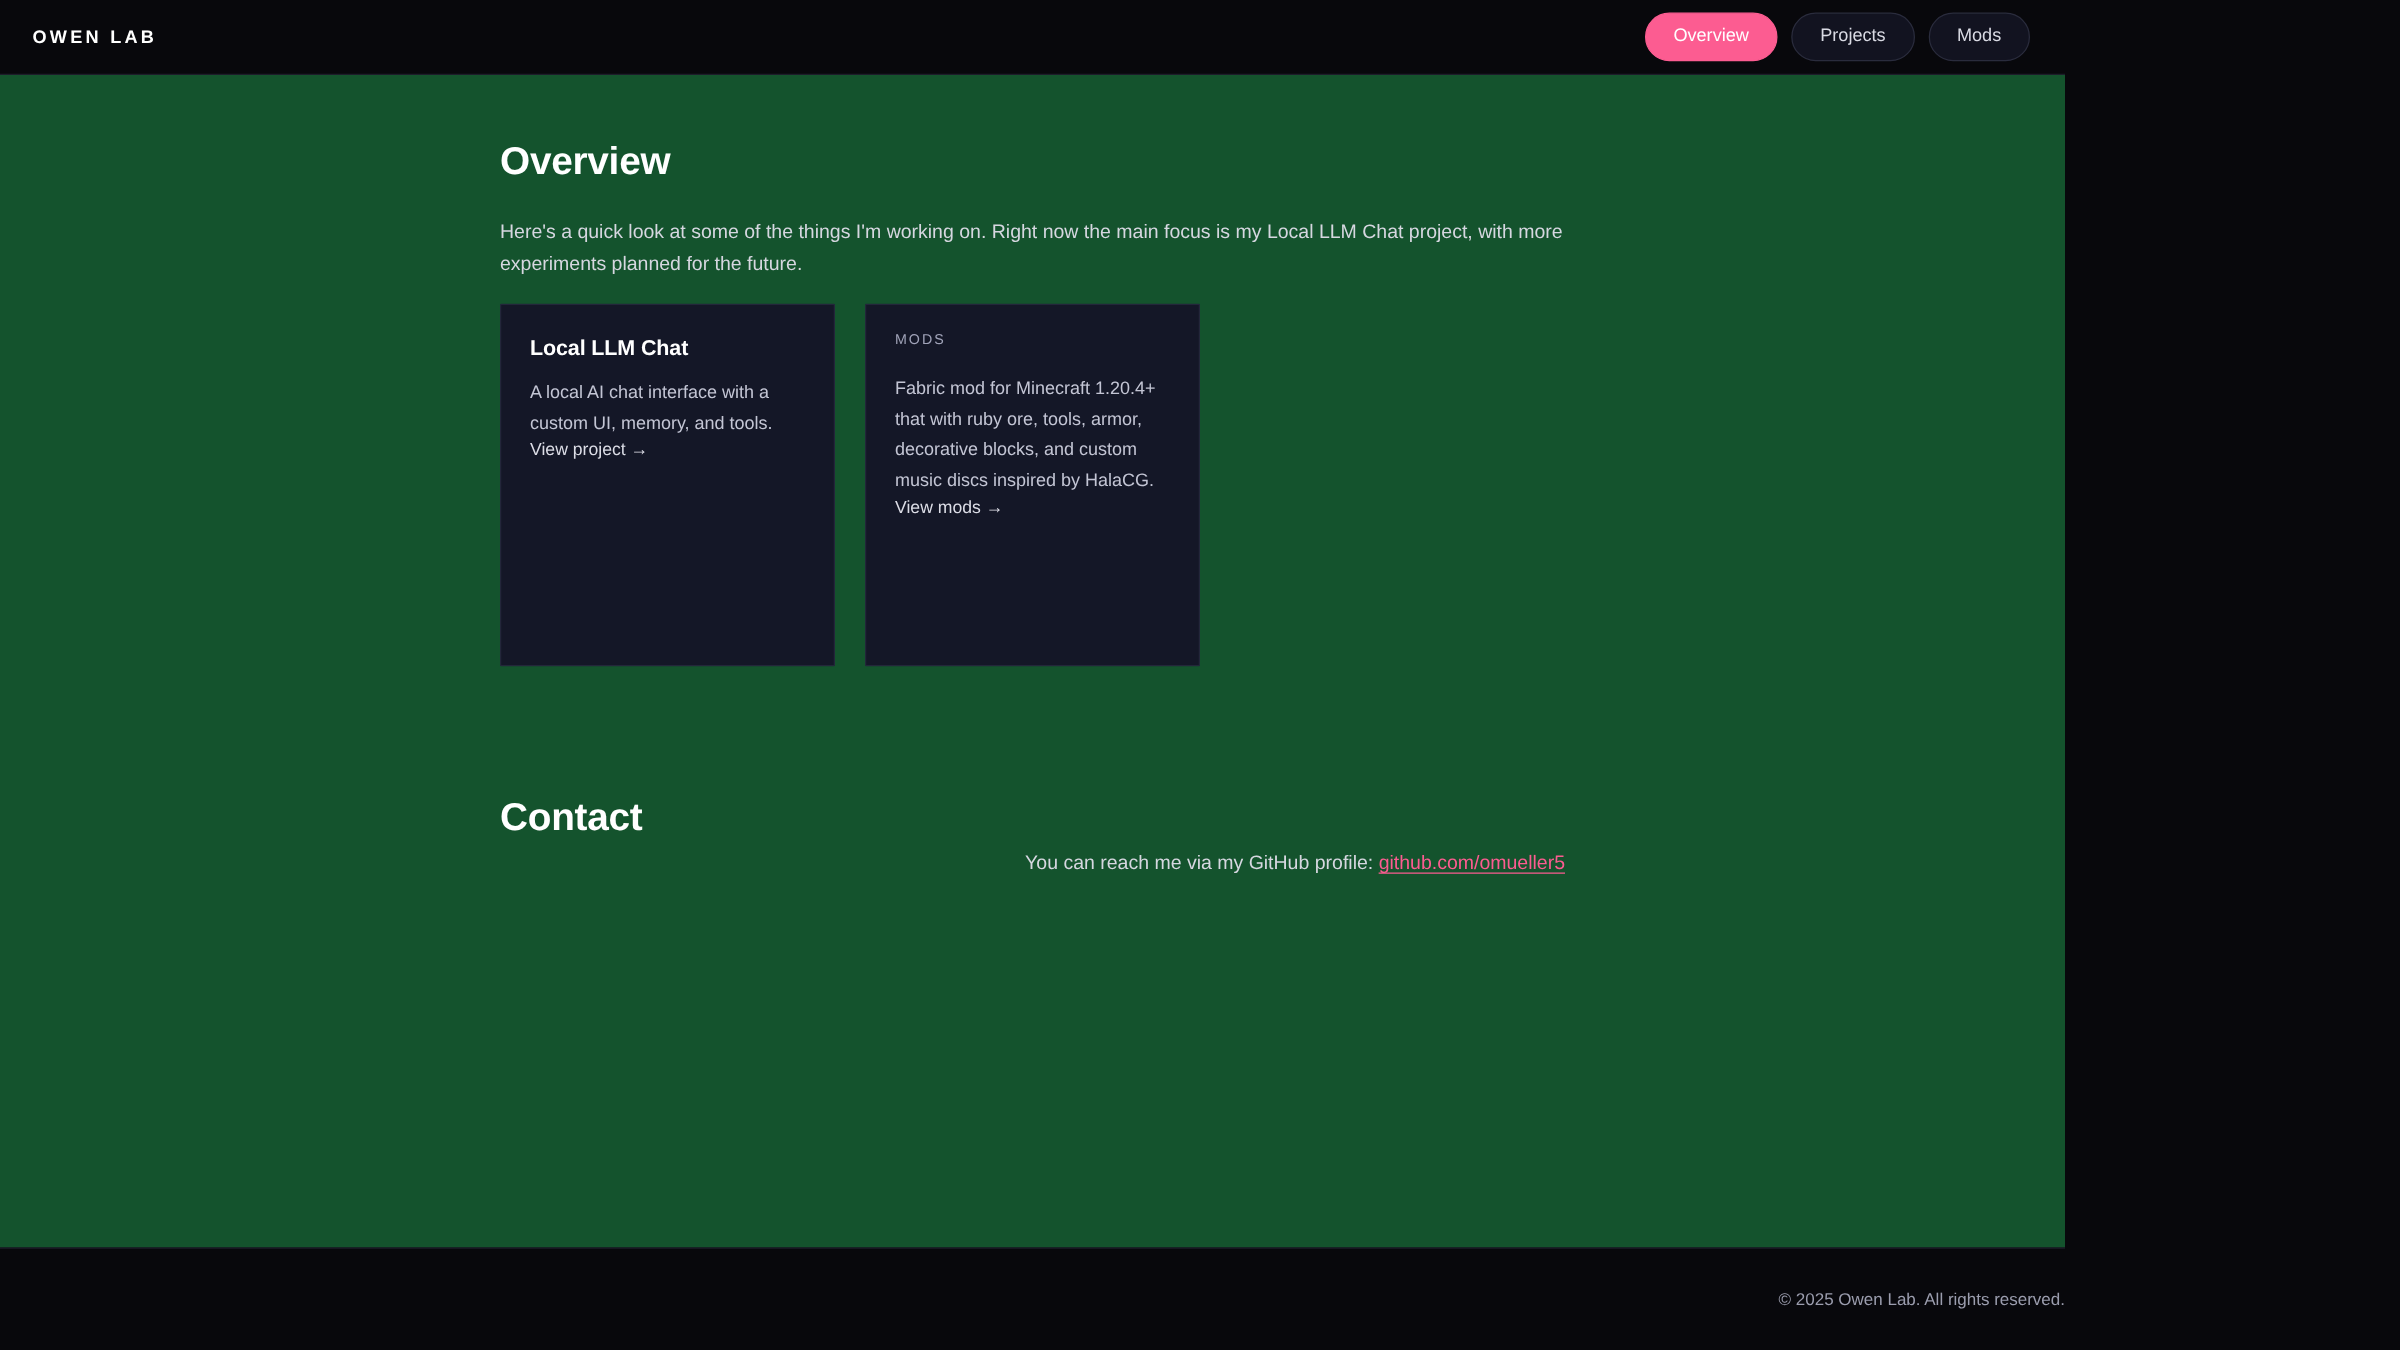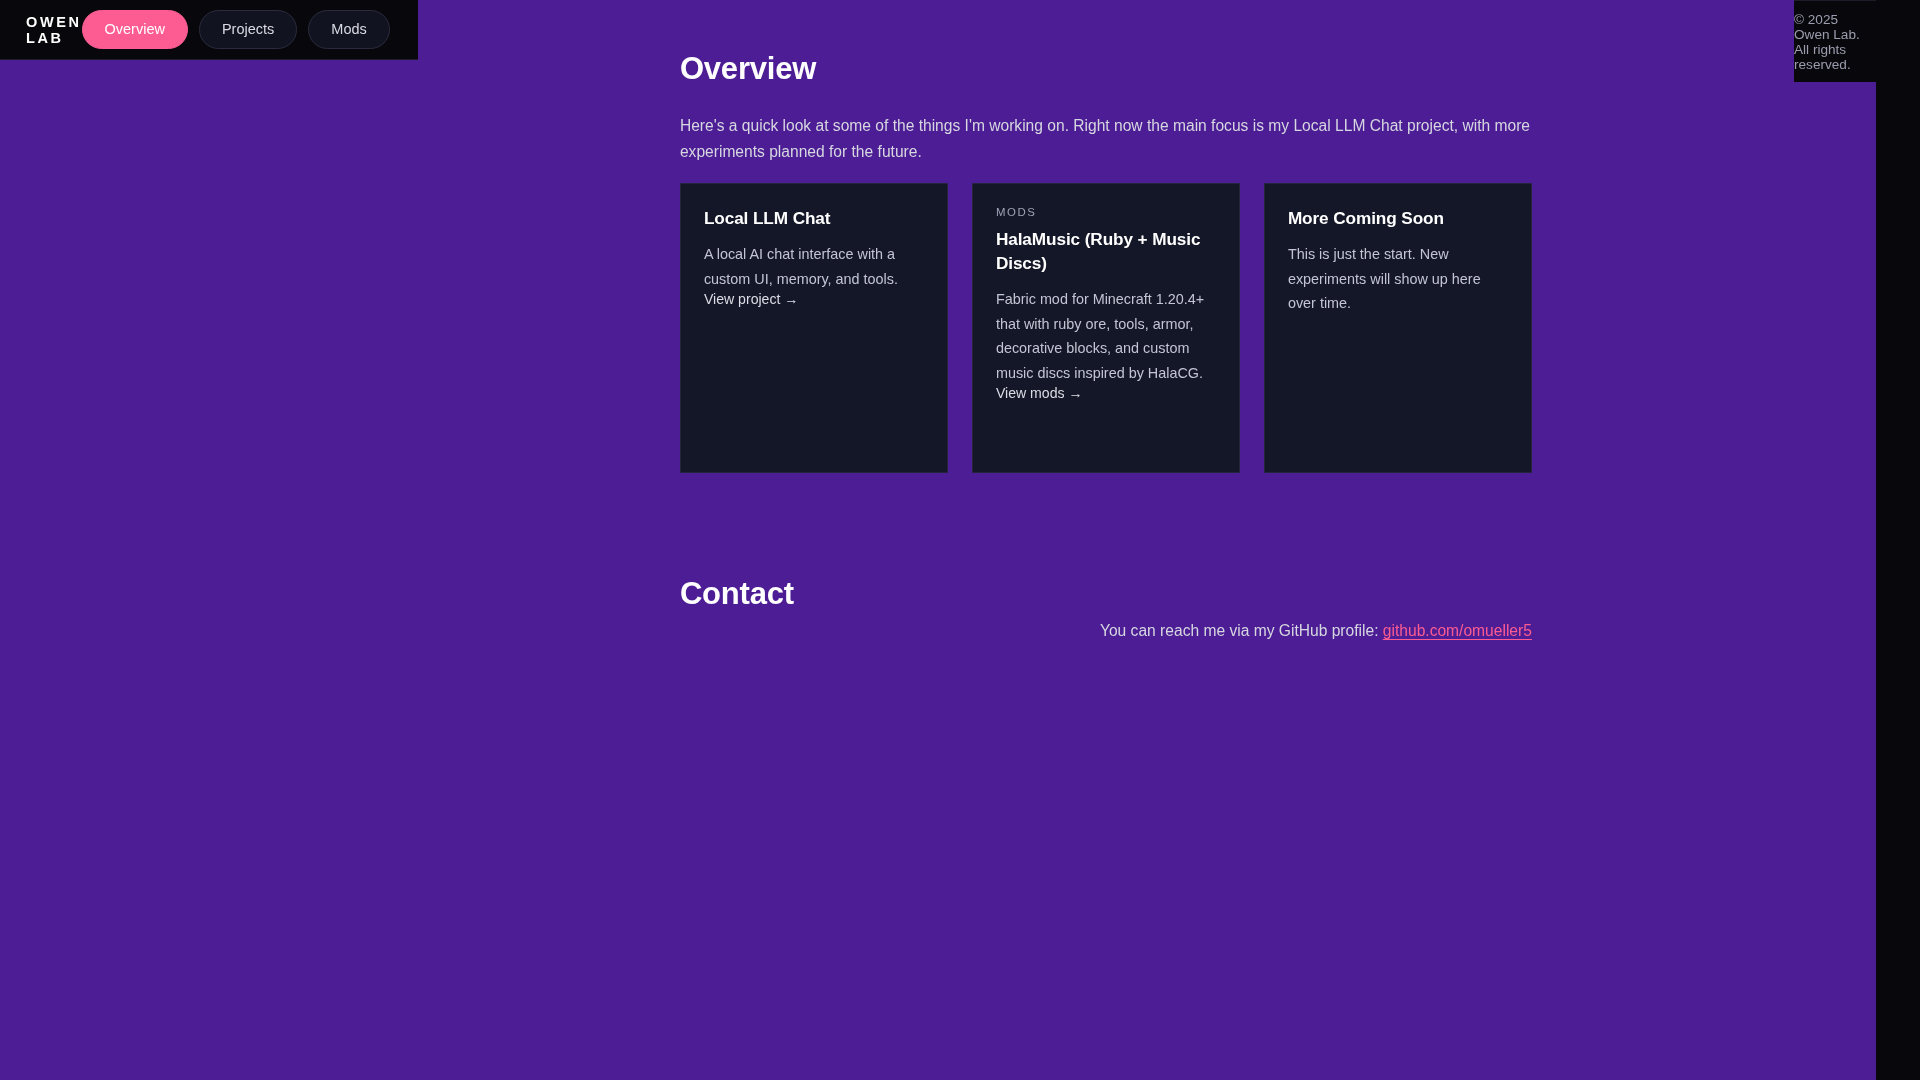--- a/index.html
+++ b/index.html
@@ -7,24 +7,25 @@
   html, body {
     width: 1920px;
     height: 1080px;
     background: #08080c;
     font-family: "Liberation Sans", sans-serif;
     -webkit-font-smoothing: antialiased;
     overflow: hidden;
   }
 
   .page {
-    width: 1876px;
+    width: 1652px;
     height: 1080px;
     display: flex;
-    background: #4c1d95;
+    flex-direction: column;
+    background: #14532d;
     position: relative;
   }
 
   
   .header {
     height: 60px;
     flex: 0 0 60px;
     background: #08080c;
     border-bottom: 1px solid #1d1d2a;
     display: flex;
@@ -211,29 +212,24 @@
         <div class="cards">
 
           <div class="card">
             <div class="card-title">Local LLM Chat</div>
             <div class="card-desc">A local AI chat interface with a custom UI, memory, and tools.</div>
             <div class="card-link">View project →</div>
           </div>
 
           <div class="card">
             <div class="card-eyebrow">MODS</div>
-            <div class="card-title">HalaMusic (Ruby + Music Discs)</div>
             <div class="card-desc">Fabric mod for Minecraft 1.20.4+ that with ruby ore, tools, armor, decorative blocks, and custom music discs inspired by HalaCG.</div>
             <div class="card-link">View mods →</div>
           </div>
 
-          <div class="card">
-            <div class="card-title">More Coming Soon</div>
-            <div class="card-desc">This is just the start. New experiments will show up here over time.</div>
-          </div>
 
         </div>
       </div>
 
 
       <div class="block-contact">
         <h1 class="section-title">Contact</h1>
         <p class="contact-line"><span>You can reach me via my GitHub profile: </span><a class="contact-link" href="#">github.com/omueller5</a></p>
       </div>
 

